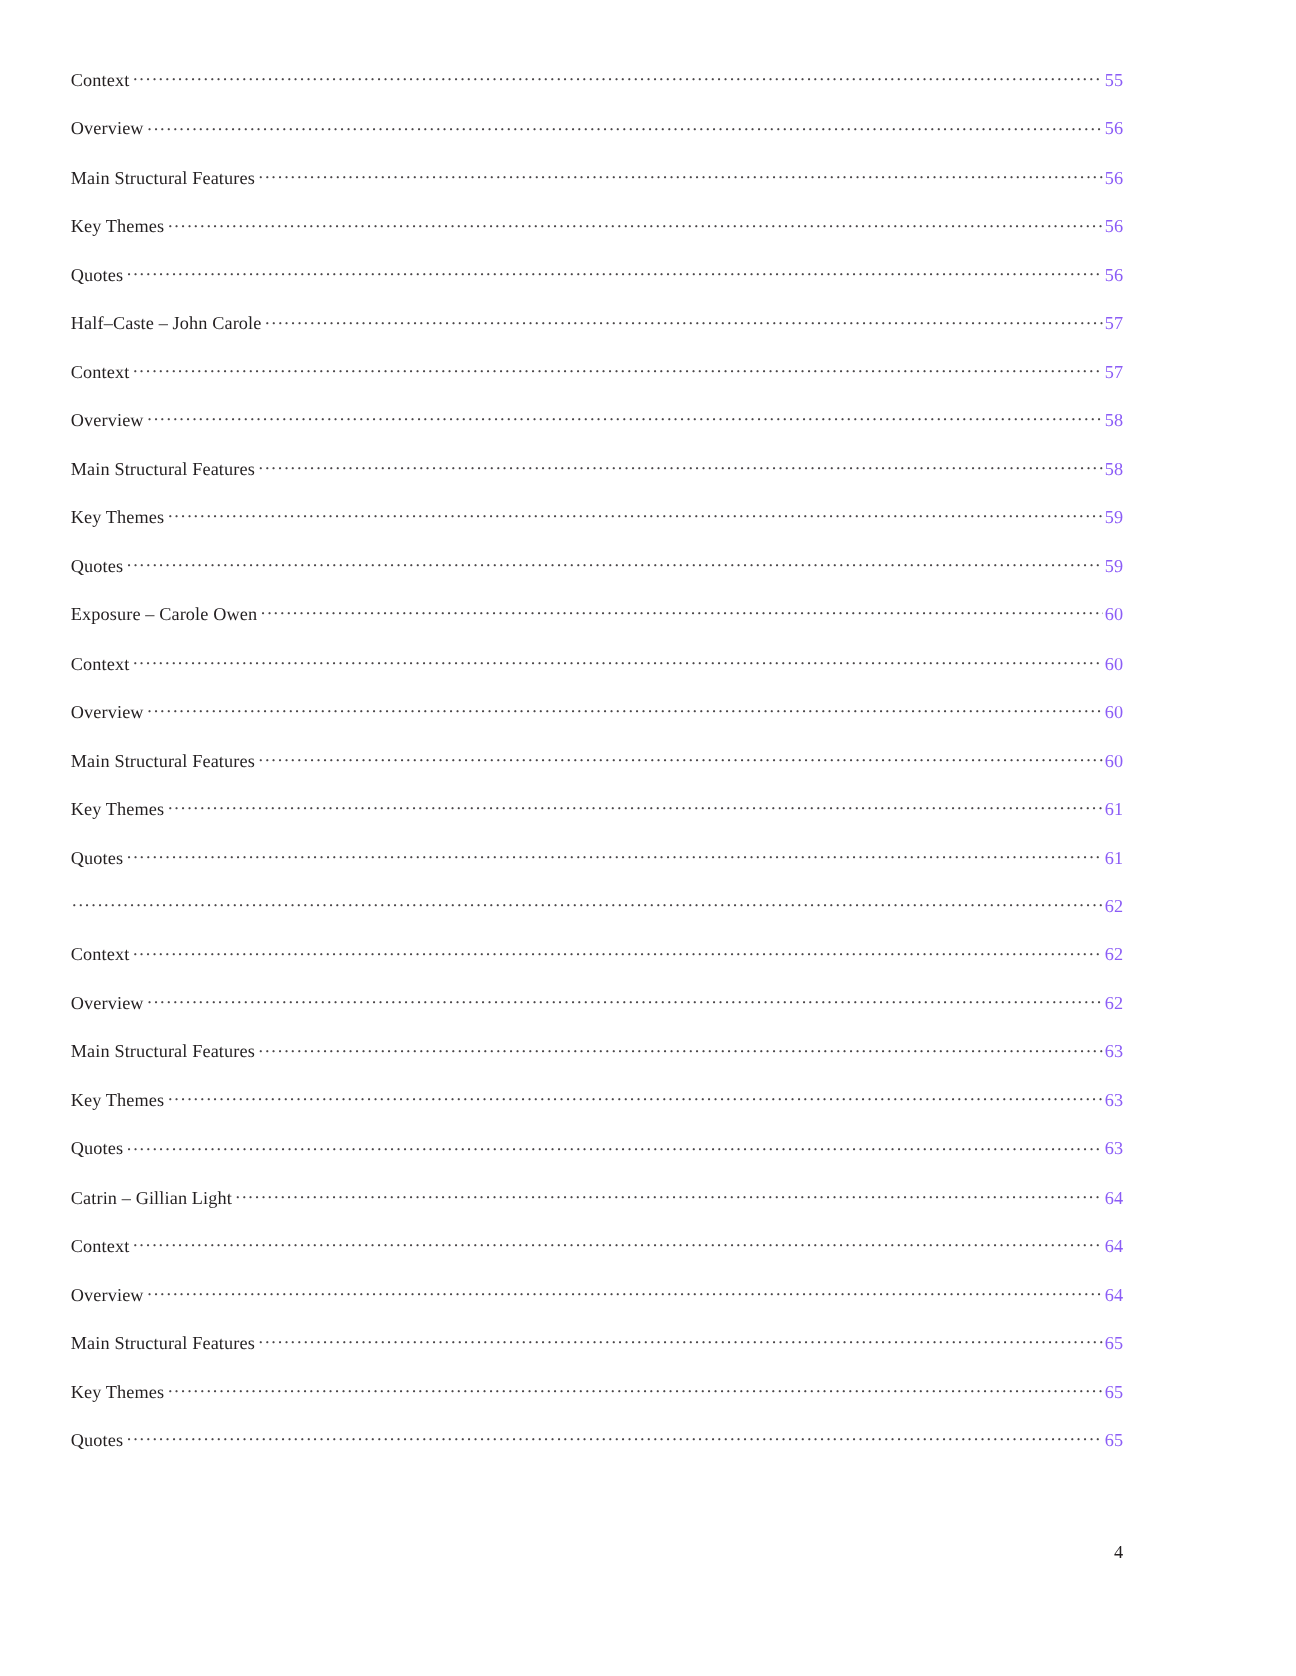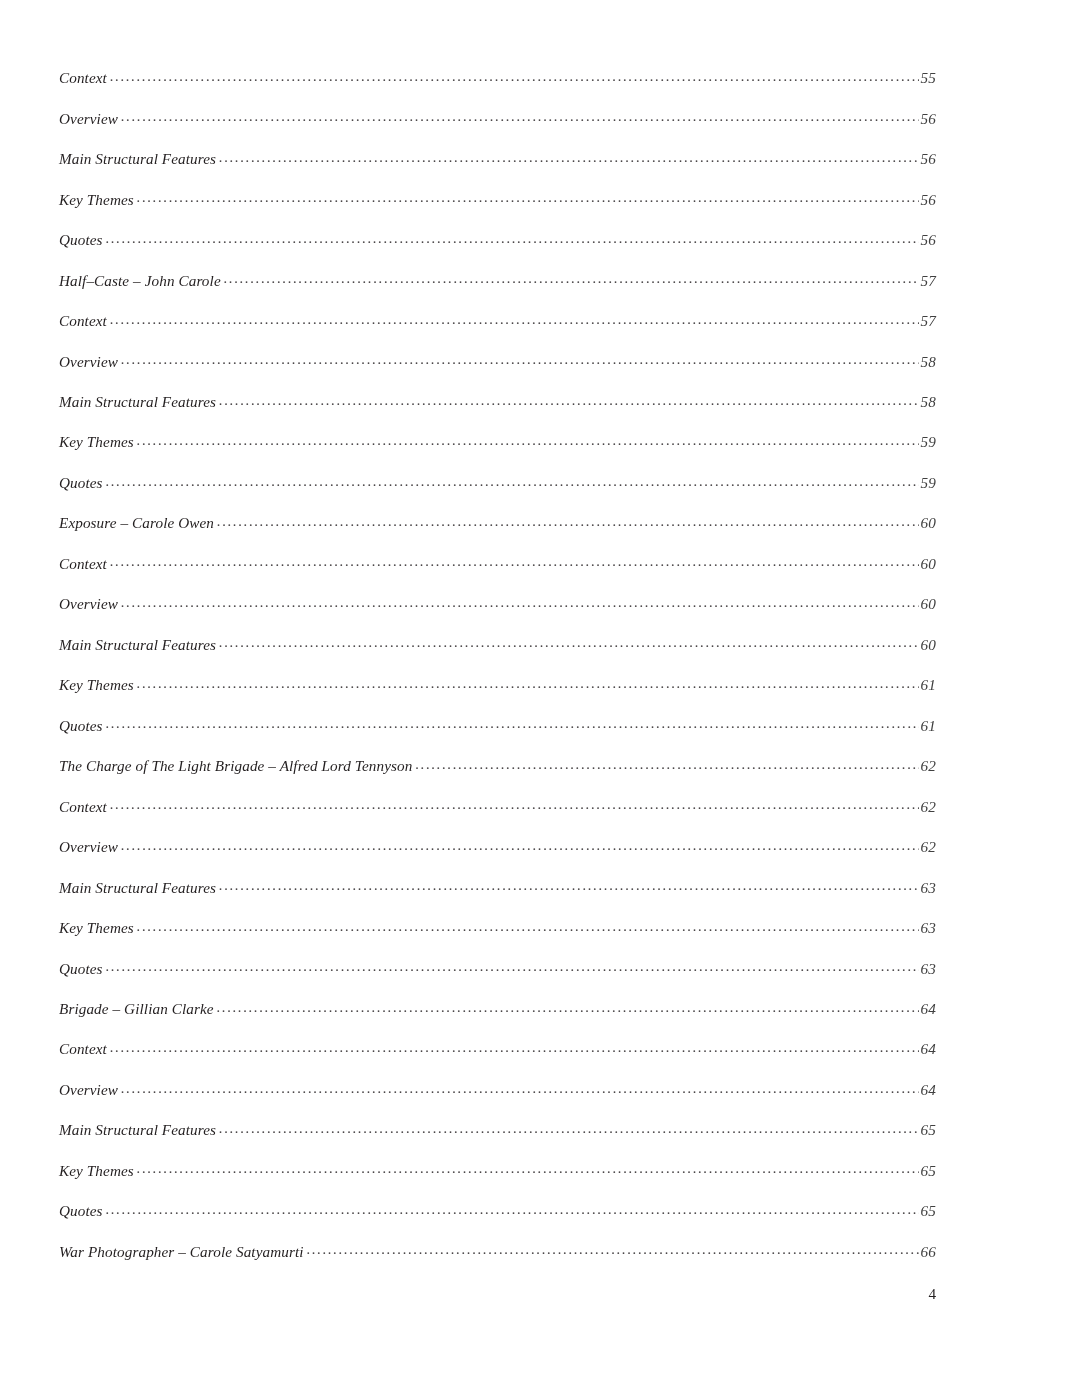--- a/index.html
+++ b/index.html
@@ -27,29 +27,28 @@
 
   .toc {
     position: absolute;
     left: 59px;
     top: 58px;
     width: 877px;
   }
 
   .toc-entry {
     display: flex;
-    align-items: center;
+    align-items: flex-start;
     width: 100%;
     height: 40.48px;
     font-size: 15.2px;
     line-height: 20px;
     letter-spacing: 0.1px;
     color: #231f20;
     white-space: nowrap;
-    font-style: italic;
   }
 
   .toc-title {
     flex: 0 0 auto;
     padding-right: 2px;
   }
 
   .toc-leader {
     flex: 1 1 auto;
     min-width: 0;
@@ -70,21 +69,21 @@
     color: #4a4648;
     white-space: nowrap;
     overflow: hidden;
     display: block;
   }
 
   .toc-page {
     flex: 0 0 auto;
     text-align: right;
     padding-left: 1px;
-    color: #404040;
+    color: #8b5cf6;
   }
 
   .folio {
     position: absolute;
     left: 0;
     top: 1285px;
     width: 936px;
     text-align: right;
     font-size: 15.2px;
     color: #231f20;
@@ -176,21 +175,20 @@
         <span class="toc-title">Key Themes</span>
         <span class="toc-leader"></span>
         <span class="toc-page">61</span>
       </div>
       <div class="toc-entry">
         <span class="toc-title">Quotes</span>
         <span class="toc-leader"></span>
         <span class="toc-page">61</span>
       </div>
       <div class="toc-entry">
-        <span class="toc-title">The Charge of The Light Brigade – Alfred Lord Tennyson</span>
         <span class="toc-leader"></span>
         <span class="toc-page">62</span>
       </div>
       <div class="toc-entry">
         <span class="toc-title">Context</span>
         <span class="toc-leader"></span>
         <span class="toc-page">62</span>
       </div>
       <div class="toc-entry">
         <span class="toc-title">Overview</span>
@@ -206,21 +204,21 @@
         <span class="toc-title">Key Themes</span>
         <span class="toc-leader"></span>
         <span class="toc-page">63</span>
       </div>
       <div class="toc-entry">
         <span class="toc-title">Quotes</span>
         <span class="toc-leader"></span>
         <span class="toc-page">63</span>
       </div>
       <div class="toc-entry">
-        <span class="toc-title">Brigade – Gillian Clarke</span>
+        <span class="toc-title">Catrin – Gillian Light</span>
         <span class="toc-leader"></span>
         <span class="toc-page">64</span>
       </div>
       <div class="toc-entry">
         <span class="toc-title">Context</span>
         <span class="toc-leader"></span>
         <span class="toc-page">64</span>
       </div>
       <div class="toc-entry">
         <span class="toc-title">Overview</span>
@@ -235,22 +233,17 @@
       <div class="toc-entry">
         <span class="toc-title">Key Themes</span>
         <span class="toc-leader"></span>
         <span class="toc-page">65</span>
       </div>
       <div class="toc-entry">
         <span class="toc-title">Quotes</span>
         <span class="toc-leader"></span>
         <span class="toc-page">65</span>
       </div>
-      <div class="toc-entry">
-        <span class="toc-title">War Photographer – Carole Satyamurti</span>
-        <span class="toc-leader"></span>
-        <span class="toc-page">66</span>
-      </div>
     </div>
 
   <div class="folio">4</div>
 
 </div>
 
 </body></html>

